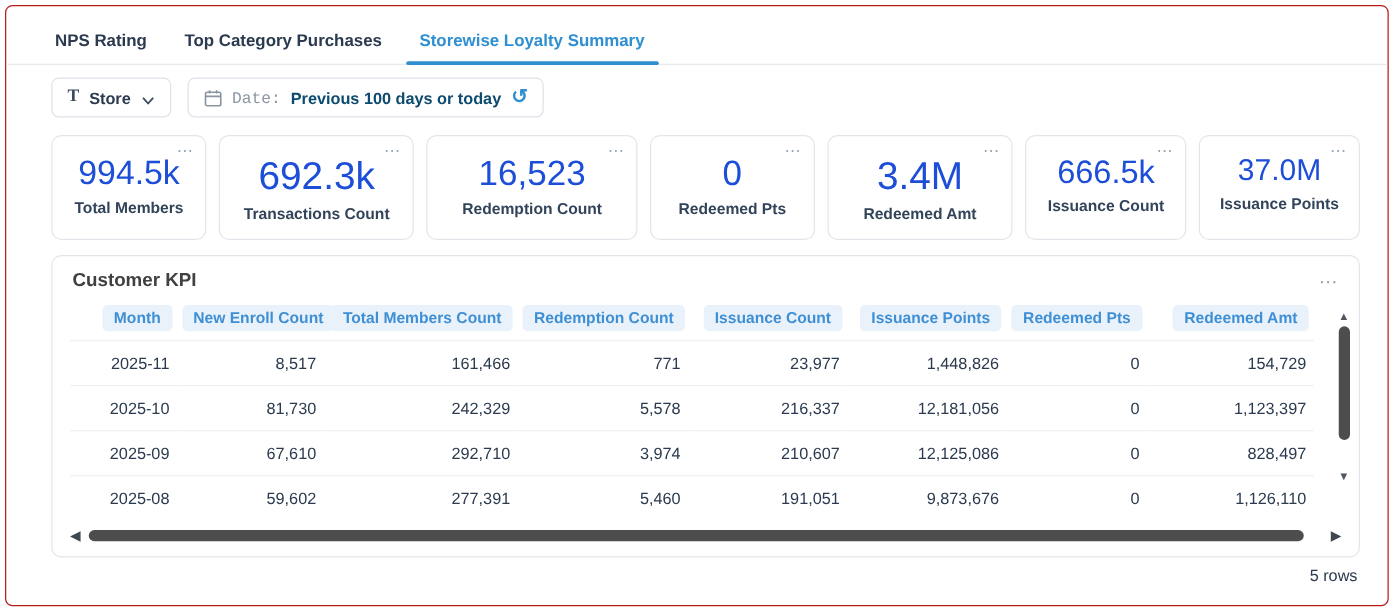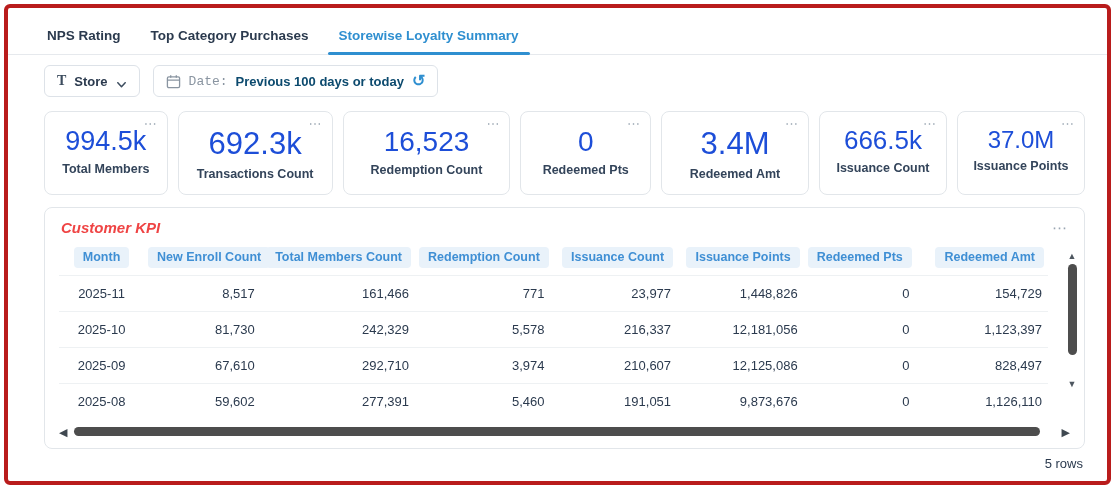--- a/index.html
+++ b/index.html
@@ -1,18 +1,18 @@
 <!DOCTYPE html>
 <html><head>
 <meta charset="utf-8">
 <style>
   * { margin: 0; padding: 0; box-sizing: border-box; }
   html, body { width: 1115px; height: 489px; background: #fff;
     font-family: "Liberation Sans", sans-serif; color: #2b3a4e; }
-  .outer { position: absolute; inset: 4px; border: 4px solid #b91c1c; border-radius: 6px;
+  .outer { position: absolute; inset: 4px; border: 1px solid #b91c1c; border-radius: 6px;
     background: #fff; overflow: hidden; }
 
   
   .tabbar { display: flex; align-items: flex-end; padding: 10px 0 0 24px;
     border-bottom: 1px solid #e6e9ed; }
   .tab { padding: 10px 15px 11px; font-size: 13.5px; font-weight: 700; color: #2b3a4e;
     cursor: pointer; position: relative; white-space: nowrap; }
   .tab.active { color: #2f8fd0; }
   .tab.active::after { content: ""; position: absolute; left: 4px; right: 4px; bottom: -1px;
     height: 3px; background: #2f8fd0; border-radius: 2px; }
@@ -44,31 +44,31 @@
   .kpi.c4 { flex: 130 1 0; } .kpi.c4 .val { font-size: 28px; }
   .kpi.c5 { flex: 150 1 0; } .kpi.c5 .val { font-size: 31px; }
   .kpi.c6 { flex: 127 1 0; } .kpi.c6 .val { font-size: 26px; }
   .kpi.c7 { flex: 127 1 0; } .kpi.c7 .val { font-size: 24px; }
 
   
   .panel { position: relative; margin: 12px 22px 0 36px; border: 1px solid #e2e6ea;
     border-radius: 8px; background: #fff; padding: 11px 14px 8px; }
   .panel-head { display: flex; justify-content: space-between; align-items: center;
     padding: 0 2px 4px; }
-  .panel-title { font-size: 15px; font-weight: 700; color: #ef4444; font-style: italic; }
+  .panel-title { font-size: 15px; font-weight: 700; color: #404040; }
   .panel-dots { color: #9aa6b2; font-size: 15px; letter-spacing: 1px; cursor: pointer; }
   table { border-collapse: collapse; width: calc(100% - 22px); table-layout: fixed; }
   th { padding: 6px 4px 7px; }
   th .pill { display: inline-block; padding: 3px 9px 4px; border-radius: 4px;
     background: #e9f2fa; color: #3f8fd4; font-size: 12.5px; font-weight: 700;
     white-space: nowrap; }
   td { font-size: 13px; color: #2b3a4e; padding: 10px 6px; white-space: nowrap;
     overflow: hidden; }
   tbody tr { border-top: 1px solid #eef1f3; }
-  .al { text-align: center; } .ar { text-align: right; }
+  .al { text-align: right; } .ar { text-align: right; }
 
   
   .vscroll { position: absolute; top: 42px; bottom: 58px; right: 4px; width: 16px;
     display: flex; flex-direction: column; align-items: center; }
   .vscroll .arr { font-size: 9px; color: #4d565f; line-height: 12px; cursor: pointer; }
   .vtrack { flex: 1; width: 9px; position: relative; margin: 2px 0; }
   .vthumb { position: absolute; top: 0; left: 0; width: 9px; height: 82%;
     background: #4d4d4d; border-radius: 5px; cursor: pointer; }
   .hscroll { display: flex; align-items: center; gap: 7px; margin: 8px 0 2px; }
   .hscroll .arr { font-size: 11px; color: #3f4850; line-height: 1; cursor: pointer; }

